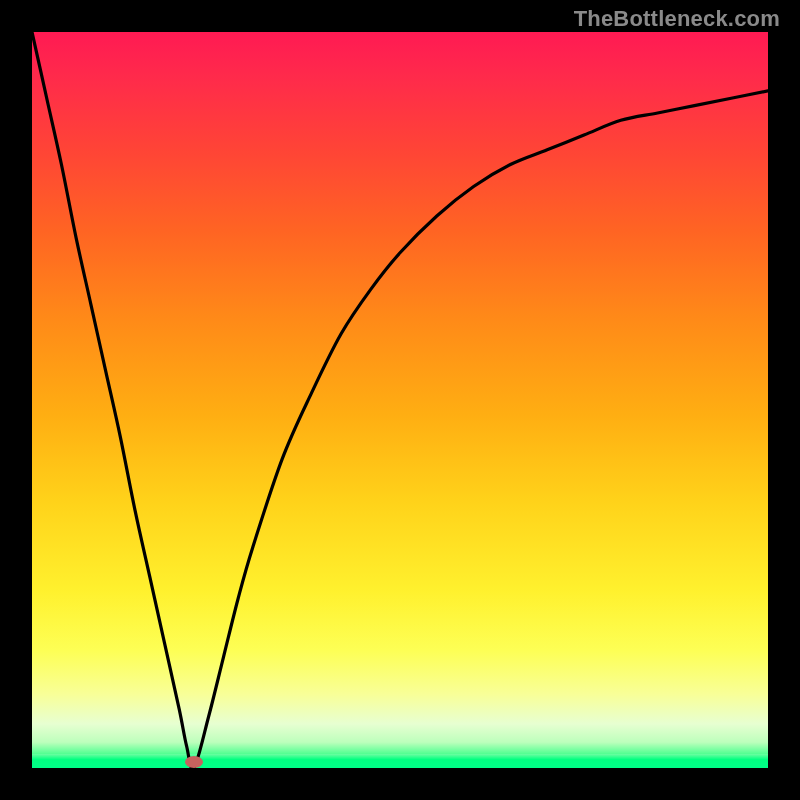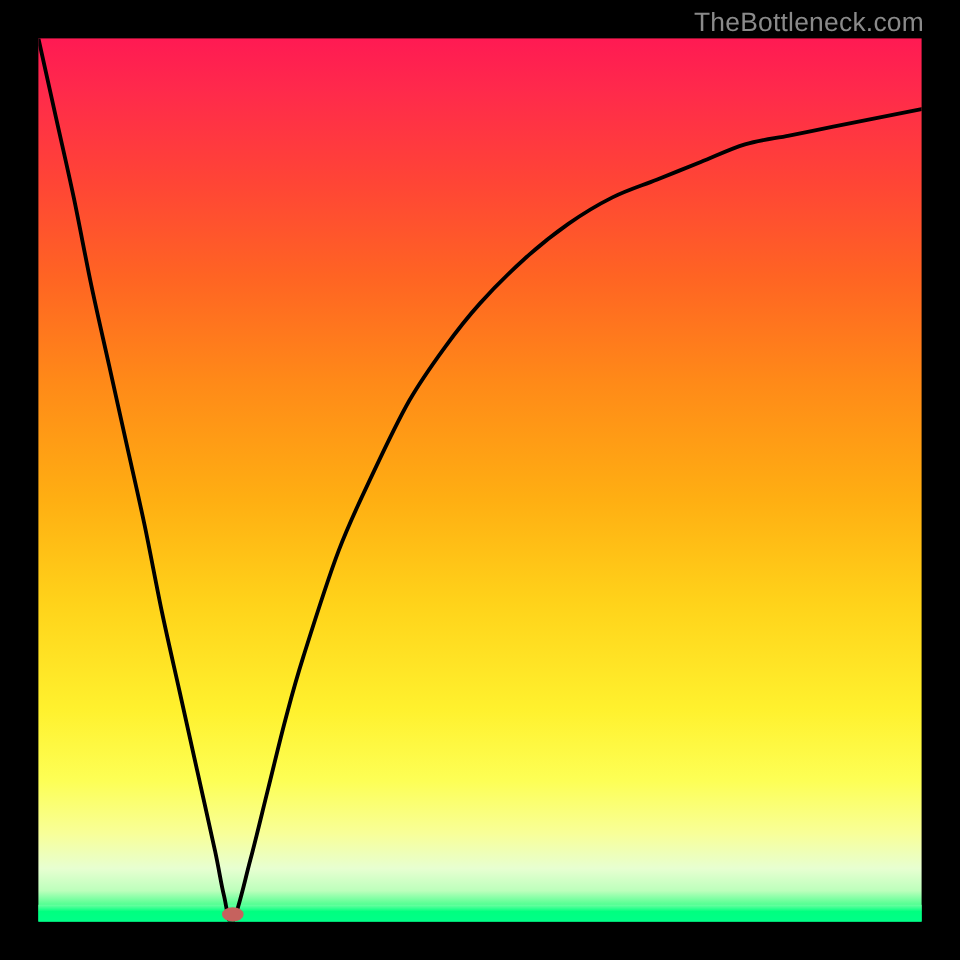--- a/index.html
+++ b/index.html
@@ -63,24 +63,24 @@
     position: absolute;
     width: 18px;
     height: 12px;
     border-radius: 50%;
     background: #c6625e;
     transform: translate(-50%, -50%);
   }
   .attribution {
     position: absolute;
     top: 6px;
-    right: 30px;
+    right: 20px;
     color: #8a8a8a;
     font-size: 22px;
-    font-weight: 400;
+    font-weight: 700;
     letter-spacing: 0.2px;
     text-align: center;
   }
 </style>
 </head>
 <body>
 
 <div class="attribution">TheBottleneck.com</div>
 
 <div class="frame">

